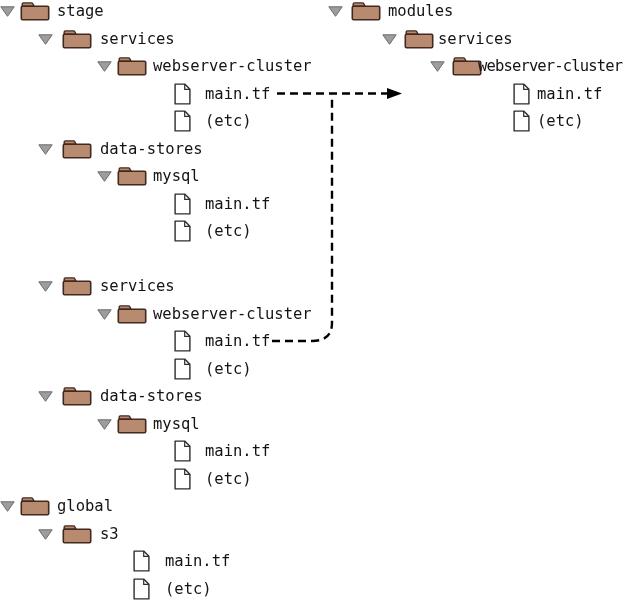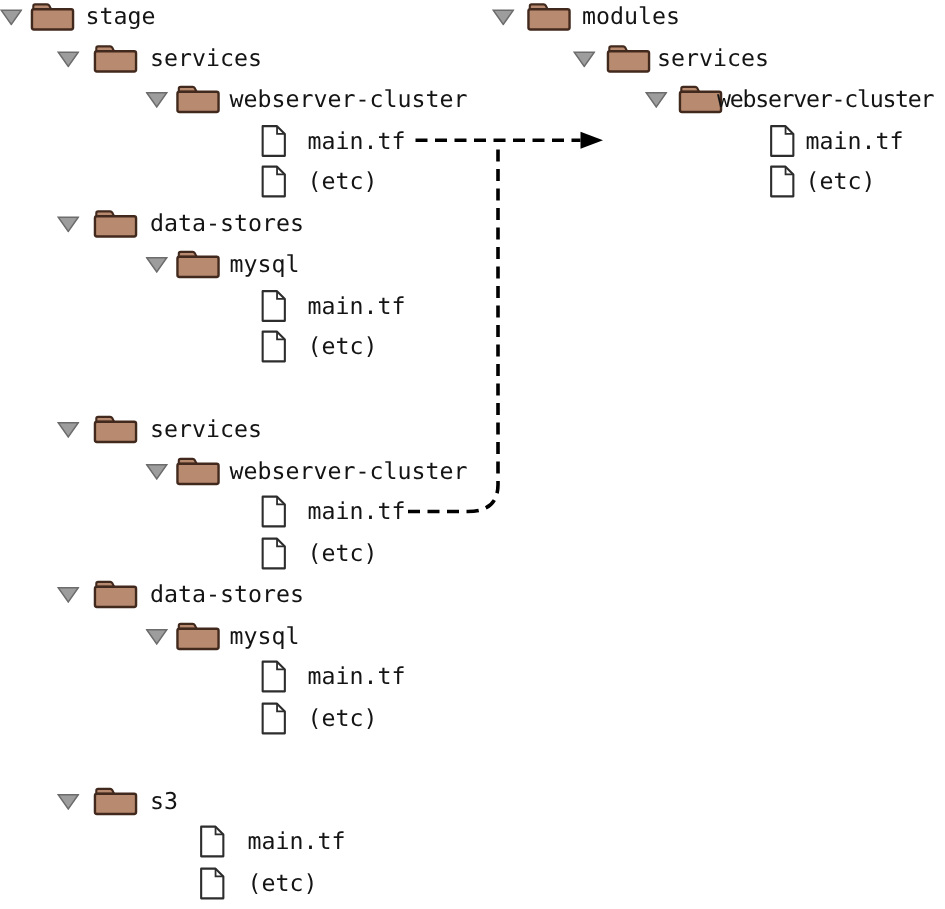--- a/index.html
+++ b/index.html
@@ -197,20 +197,30 @@
           </svg></span>
         <span class="label" style="left: 205px;">main.tf</span>
       </div>
       <div class="row" style="top: 465.5px;">
         <span class="icon file" style="left: 174px;"><svg width="17" height="22" viewBox="0 0 17 22">
             <path d="M1.1 1.1 H10.7 L15.9 6.3 V20.9 H1.1 Z" fill="#ffffff" stroke="#2d2d2d" stroke-width="1.4" stroke-linejoin="round"></path>
             <path d="M10.7 1.1 V6.3 H15.9" fill="none" stroke="#2d2d2d" stroke-width="1.2"></path>
           </svg></span>
         <span class="label" style="left: 205px;">(etc)</span>
       </div>
+      <div class="row" style="top: 493px;">
+        <span class="icon tri" style="left: 0px;"><svg width="15" height="11" viewBox="0 0 15 11">
+            <polygon points="0.8,0.8 14.2,0.8 7.5,10.3" fill="#9d9d9d" stroke="#6c6c6c" stroke-width="1"></polygon>
+          </svg></span>
+        <span class="icon folder" style="left: 20px;"><svg width="30" height="20" viewBox="0 0 30 20">
+            <path d="M2.2 5.2 V3.1 Q2.2 1.9 3.4 1.9 H11.4 Q12.4 1.9 12.8 2.7 L14.1 5.2 Z" fill="#b88b70" stroke="#42291d" stroke-width="1.4" stroke-linejoin="round"></path>
+            <rect x="1.3" y="5.2" width="27.4" height="13.5" rx="1.3" fill="#b88b70" stroke="#42291d" stroke-width="1.6"></rect>
+          </svg></span>
+        <span class="label" style="left: 57px;">global</span>
+      </div>
       <div class="row" style="top: 520.5px;">
         <span class="icon tri" style="left: 38px;"><svg width="15" height="11" viewBox="0 0 15 11">
             <polygon points="0.8,0.8 14.2,0.8 7.5,10.3" fill="#9d9d9d" stroke="#6c6c6c" stroke-width="1"></polygon>
           </svg></span>
         <span class="icon folder" style="left: 62px;"><svg width="30" height="20" viewBox="0 0 30 20">
             <path d="M2.2 5.2 V3.1 Q2.2 1.9 3.4 1.9 H11.4 Q12.4 1.9 12.8 2.7 L14.1 5.2 Z" fill="#b88b70" stroke="#42291d" stroke-width="1.4" stroke-linejoin="round"></path>
             <rect x="1.3" y="5.2" width="27.4" height="13.5" rx="1.3" fill="#b88b70" stroke="#42291d" stroke-width="1.6"></rect>
           </svg></span>
         <span class="label" style="left: 100px;">s3</span>
       </div>

